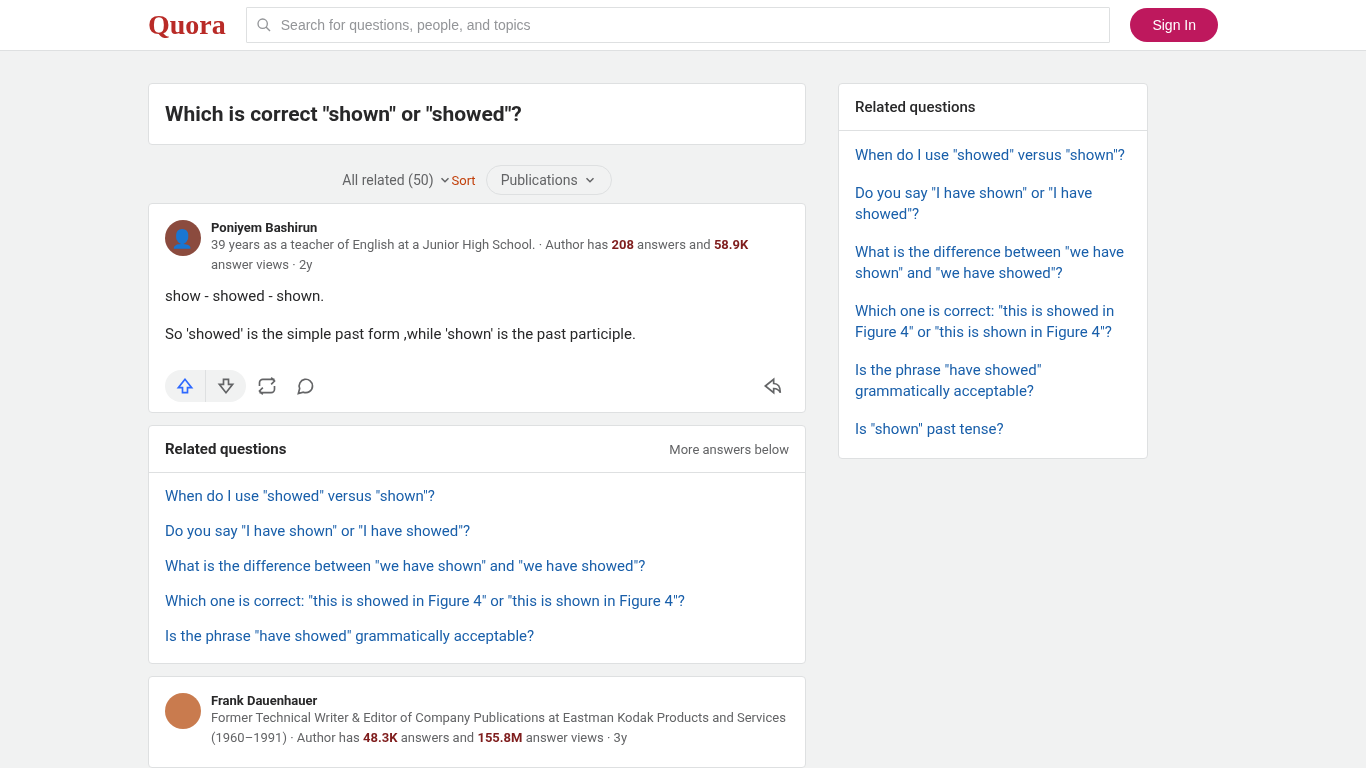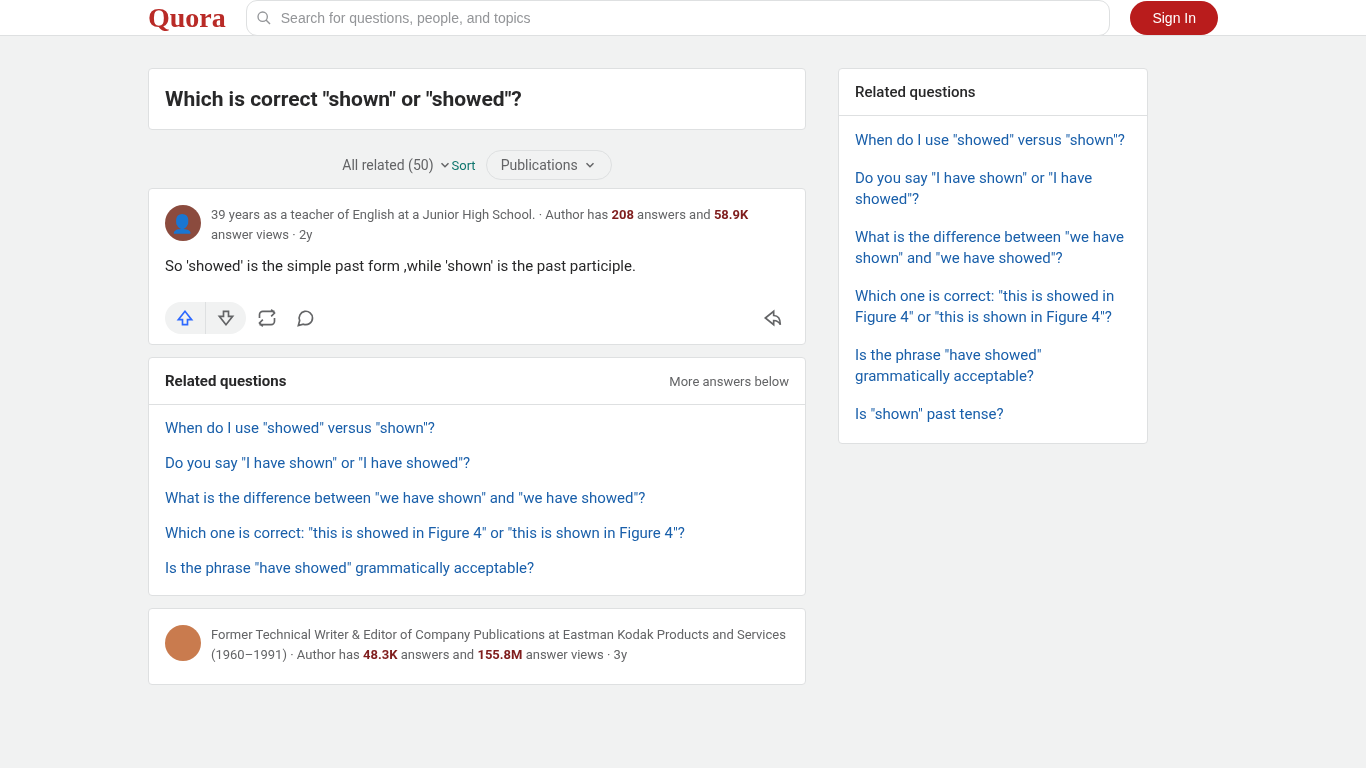--- a/index.html
+++ b/index.html
@@ -1,37 +1,37 @@
 <!DOCTYPE html>
 <html><head>
   <meta charset="utf-8">
   <style>
     * { box-sizing: border-box; margin: 0; padding: 0; }
     body { font-family: -apple-system, BlinkMacSystemFont, "Segoe UI", Roboto, Helvetica, Arial, sans-serif; background: #f1f2f2; color: #282829; width: 1366px; height: 768px; overflow: hidden; }
     
-    .header { background: #fff; border-bottom: 1px solid #dee0e1; height: 36px; display: flex; align-items: center; padding: 0 20px; gap: 20px; }
+    .header { background: #fff; border-bottom: 1px solid #dee0e1; height: 51px; display: flex; align-items: center; padding: 0 20px; gap: 20px; }
     .logo { color: #b92b27; font-weight: bold; font-size: 28px; font-family: Georgia, serif; margin-left: 128px; }
     .search-wrap { flex: 1; max-width: 870px; position: relative; }
-    .search-input { width: 100%; height: 36px; border: 1px solid #dee0e1; border-radius: 11px; padding: 0 12px 0 34px; font-size: 14px; outline: none; }
+    .search-input { width: 100%; height: 36px; border: 1px solid #dee0e1; border-radius: 1px; padding: 0 12px 0 34px; font-size: 14px; outline: none; }
     .search-input::placeholder { color: #939598; }
     .search-icon { position: absolute; left: 10px; top: 50%; transform: translateY(-50%); color: #939598; }
-    .sign-in-btn { background: #b91c1c; color: #fff; border: none; border-radius: 18px; height: 34px; padding: 0 22px; font-size: 14px; font-weight: 500; cursor: pointer; margin-right: 128px; }
+    .sign-in-btn { background: #be185d; color: #fff; border: none; border-radius: 18px; height: 34px; padding: 0 22px; font-size: 14px; font-weight: 500; cursor: pointer; margin-right: 128px; }
     
     .container { display: flex; gap: 32px; padding: 32px 0; margin-left: 148px; }
     .main-col { width: 658px; }
     .side-col { width: 310px; }
     
     .card { background: #fff; border: 1px solid #dee0e1; border-radius: 4px; margin-bottom: 12px; }
     .question-card { padding: 18px 16px; }
     .question-title { font-size: 21px; font-weight: bold; color: #282829; }
     
     .filter-bar { display: flex; justify-content: center; align-items: center; padding: 8px 12px; }
     .filter-left { display: flex; align-items: center; gap: 4px; font-size: 14px; color: #636466; cursor: pointer; }
     .filter-right { display: flex; align-items: center; gap: 10px; }
-    .sort-label { font-size: 13px; color: #0f766e; }
+    .sort-label { font-size: 13px; color: #c2410c; }
     .sort-select { display: flex; align-items: center; gap: 5px; border: 1px solid #dee0e1; border-radius: 18px; padding: 6px 14px; font-size: 14px; color: #636466; cursor: pointer; }
     
     .answer-card { padding: 16px 16px 10px; }
     .answer-head { display: flex; gap: 10px; margin-bottom: 10px; }
     .avatar { width: 36px; height: 36px; border-radius: 50%; background: #8b4b3e; flex-shrink: 0; display: flex; align-items: center; justify-content: center; font-size: 18px; color: #fff; }
     .avatar2 { width: 36px; height: 36px; border-radius: 50%; background: #c97b4e; flex-shrink: 0; }
     .author-name { font-weight: bold; font-size: 13px; color: #282829; }
     .author-meta { font-size: 13px; color: #636466; line-height: 1.5; }
     .author-meta .bold { color: #7f1d1d; font-weight: bold; }
     .answer-body { font-size: 15px; line-height: 1.6; color: #282829; }
@@ -104,26 +104,28 @@
               </svg>
           </span>
         </div>
       </div>
     </div>
 
     <div class="card answer-card">
       <div class="answer-head">
         <div class="avatar">👤</div>
         <div>
+          <div class="author-name">Poniyem Bashirun</div>
           <div class="author-meta">
             <span>39 years as a teacher of English at a Junior High School.</span><span> · Author has </span><span class="bold">208</span><span> answers and </span><span class="bold">58.9K</span><span> answer views</span> · <span>2y</span>
           </div>
         </div>
       </div>
       <div class="answer-body">
+        <p>show - showed - shown.</p>
         <p>So 'showed' is the simple past form ,while 'shown' is the past participle.</p>
       </div>
       <div class="action-bar">
         <div class="vote-group">
           <div class="vote-btn">
             <span>
               <svg width="20" height="20" viewBox="0 0 24 24" fill="none" stroke="#2e69ff" stroke-width="2">
                   <path d="M12 4 L4 14 L9 14 L9 20 L15 20 L15 14 L20 14 Z"></path>
                 </svg>
             </span>
@@ -176,20 +178,21 @@
         <a class="rel-link">What is the difference between "we have shown" and "we have showed"?</a>
         <a class="rel-link">Which one is correct: "this is showed in Figure 4" or "this is shown in Figure 4"?</a>
         <a class="rel-link">Is the phrase "have showed" grammatically acceptable?</a>
       </div>
     </div>
 
     <div class="card answer-card">
       <div class="answer-head">
         <div class="avatar2"></div>
         <div>
+          <div class="author-name">Frank Dauenhauer</div>
           <div class="author-meta">
             <span>Former Technical Writer &amp; Editor of Company Publications at Eastman Kodak Products and Services (1960–1991)</span><span> · Author has </span><span class="bold">48.3K</span><span> answers and </span><span class="bold">155.8M</span><span> answer views</span> · <span>3y</span>
           </div>
         </div>
       </div>
 
     </div>
 
   </div>
 

